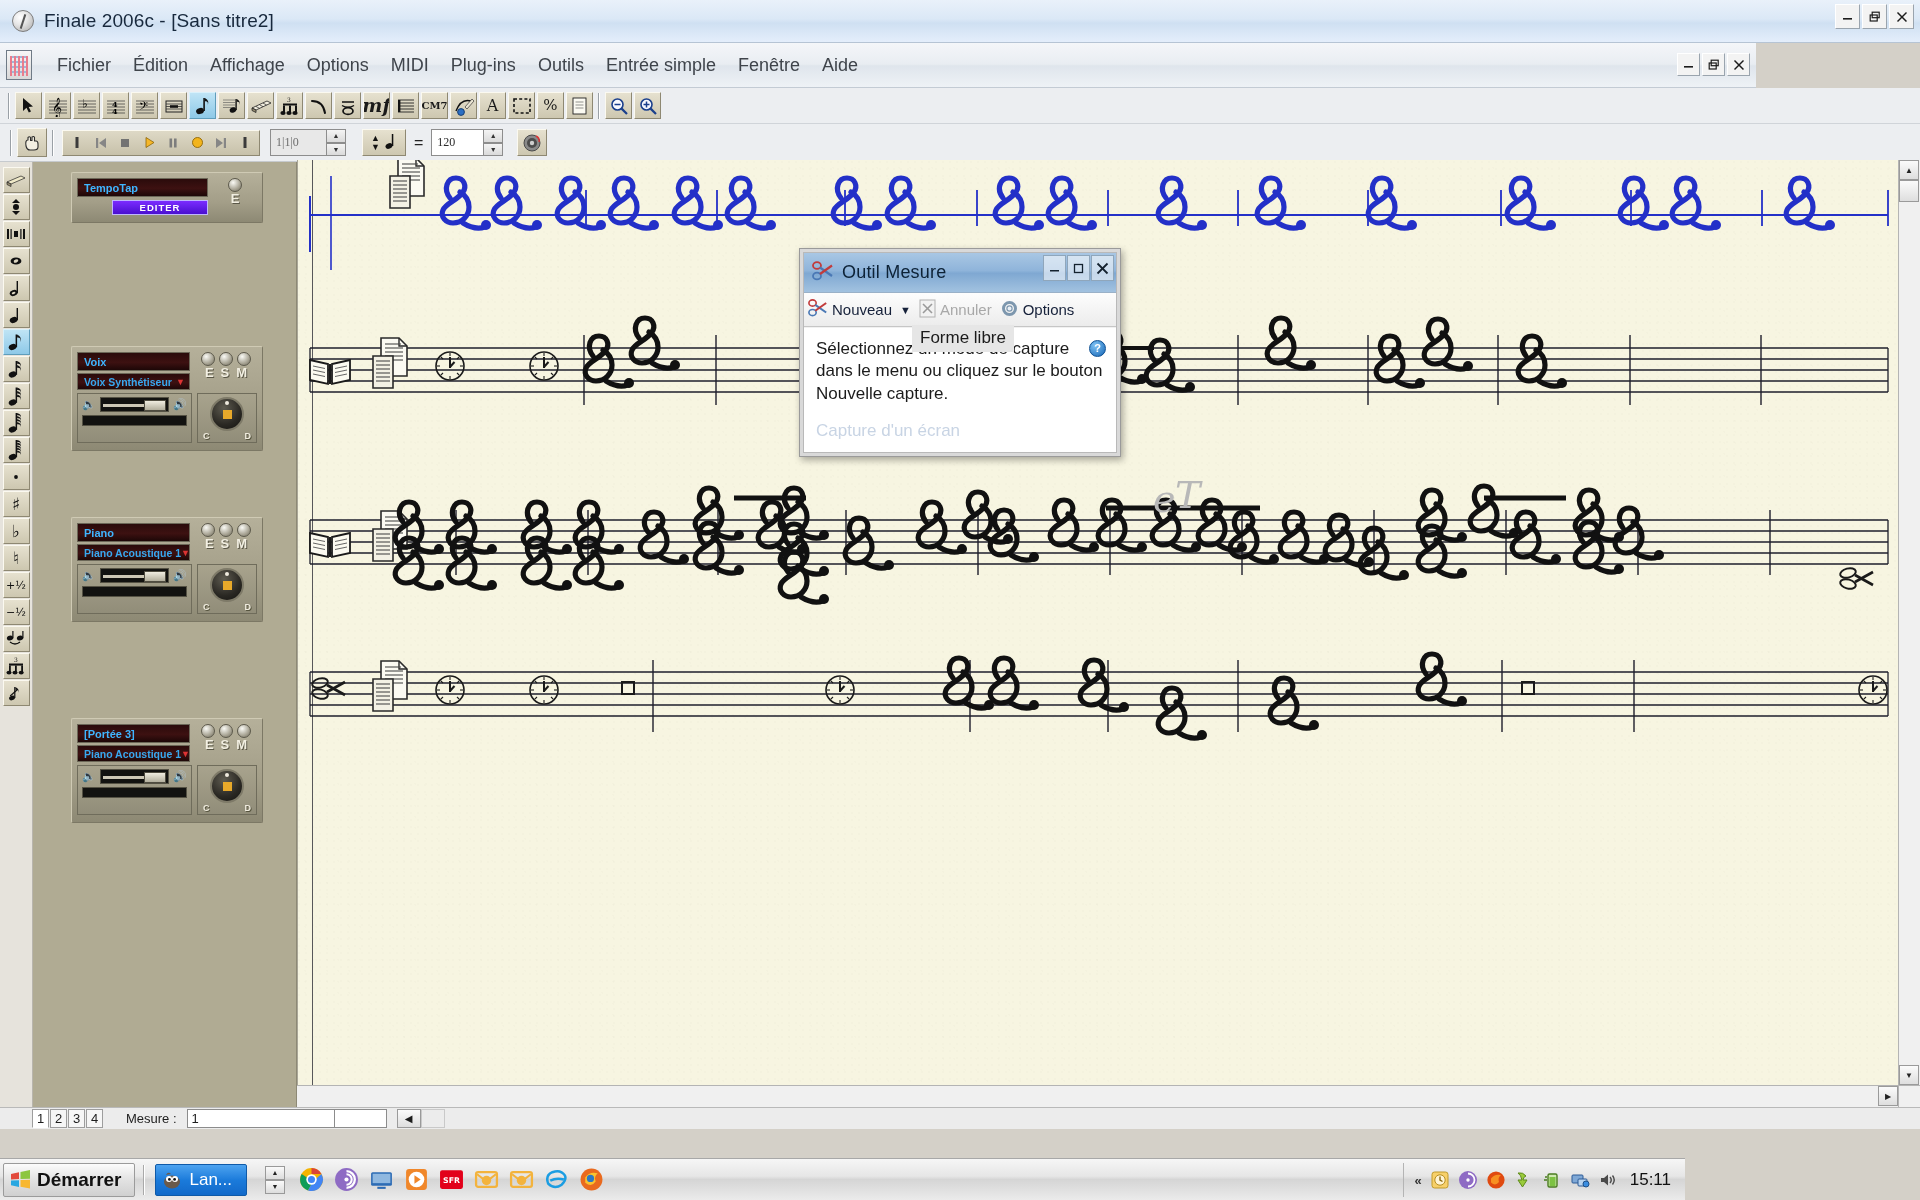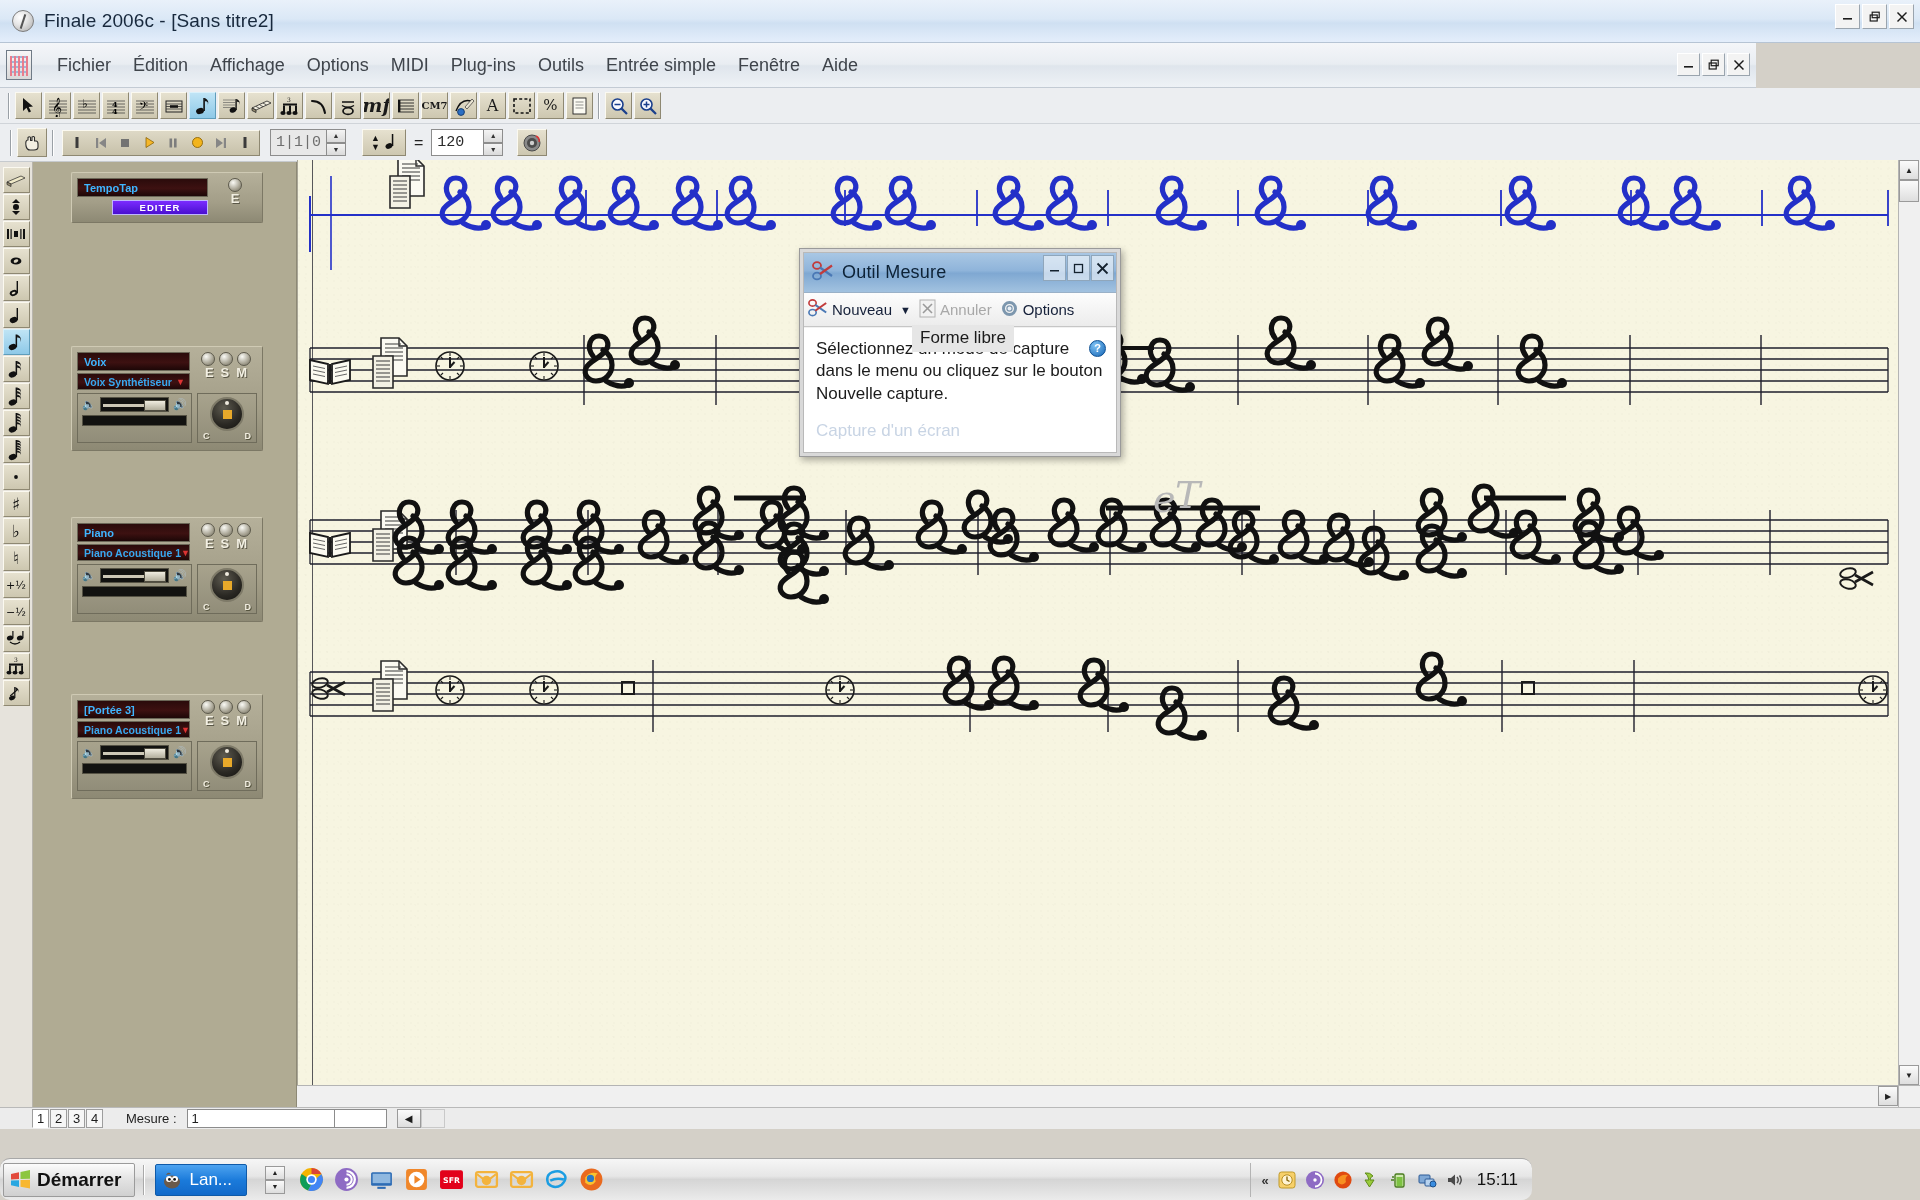--- a/index.html
+++ b/index.html
@@ -106,23 +106,23 @@
   }
   .pb-btn {
     width: 24px; height: 22px; display: flex; align-items: center; justify-content: center;
     font-size: 12px; color: #333;
   }
   .spinbox {
     display: flex; align-items: stretch; height: 27px; margin-left: 10px;
   }
   .spin-field {
     width: 56px; background: #e8e8e8; border: 1px solid #8d8d8d;
-    border-right: 0; font-size: 15px; color: #6e6e6e;
+    border-right: 0; font-size: 12px; color: #6e6e6e;
     display: flex; align-items: center; padding-left: 5px;
-    font-family: Liberation Mono, monospace;
+    font-family: Liberation Serif, serif;
   }
   .spin-field.white { background: #ffffff; color: #2a2a2a; width: 52px; }
   .spin-arrows { width: 20px; display: flex; flex-direction: column; }
   .spin-arrows div {
     flex: 1; background: linear-gradient(to bottom, #f4f4f4, #dadada);
     border: 1px solid #8d8d8d; display: flex; align-items: center; justify-content: center;
     font-size: 7px; color: #333;
   }
   .tempo-box {
     display: flex; align-items: center; height: 27px; margin-left: 16px;
@@ -364,24 +364,24 @@
     display: flex; align-items: center; padding-left: 8px;
     font-size: 17px; color: #1c1c1c;
   }
   .statusbar .sb-right {
     position: absolute; right: 4px; top: 3px; display: flex; gap: 3px;
   }
   .statusbar .sb-right div { width: 54px; height: 22px; border: 1px solid #c4c4c4; background:#f6f6f6;}
 
   
   .taskbar {
-    position: absolute; left: 0; bottom: 0; width: 1532px; height: 42px;
+    position: absolute; left: 0; bottom: 0; width: 1685px; height: 42px;
     background: linear-gradient(to bottom, #f6f6f6 0%, #e6e6e6 42%, #d5d5d5 50%, #ebebeb 100%);
     border-top: 1px solid #a8a8a8;
-    display: flex; align-items: center; border-radius: 10px;
+    display: flex; align-items: center;
   }
   .start-btn {
     height: 34px; margin-left: 3px; padding: 0 12px 0 6px;
     background: linear-gradient(to bottom, #fcfcfc, #e2e2e2 50%, #d0d0d0);
     border: 1px solid #9b9b9b; border-radius: 2px;
     display: flex; align-items: center; gap: 6px;
     font-size: 19px; font-weight: bold; color: #111;
   }
   .flag { width: 21px; height: 21px; position: relative; }
   .tb-divider { width: 2px; height: 30px; margin: 0 8px;
@@ -987,21 +987,21 @@
               <i></i>
             </div>
           <div class="pan-lbl">
             <span>C</span>
             <span>D</span>
           </div>
         </div>
       </div>
     </div>
 
-    <div class="strip" style="top:532px;">
+    <div class="strip" style="top:556px;">
       <div class="strip-top">
         <div class="strip-names">
           <div class="lcd">[Portée 3]</div>
           <div class="lcd small">
             <span>Piano Acoustique 1</span>
             <span class="caret">▼</span>
           </div>
         </div>
         <div class="esm">
           <div class="esm-row">

